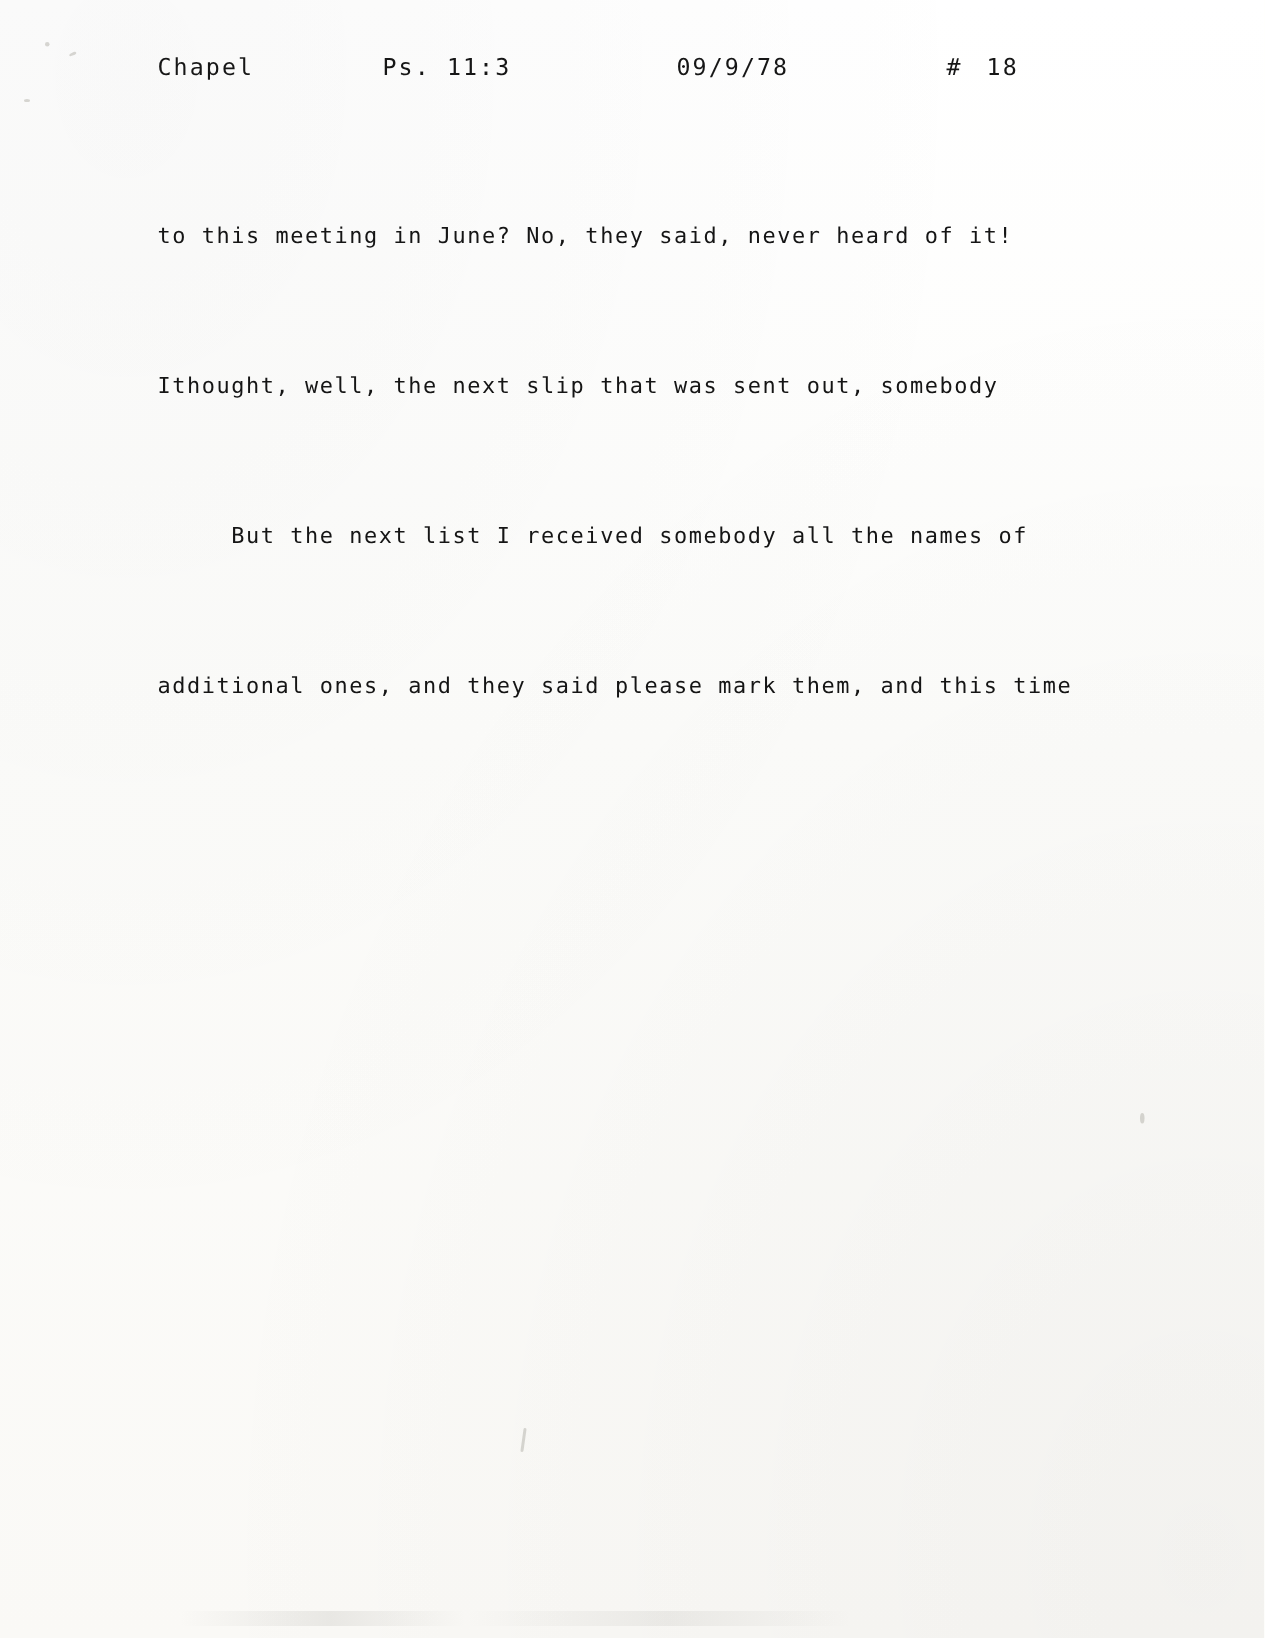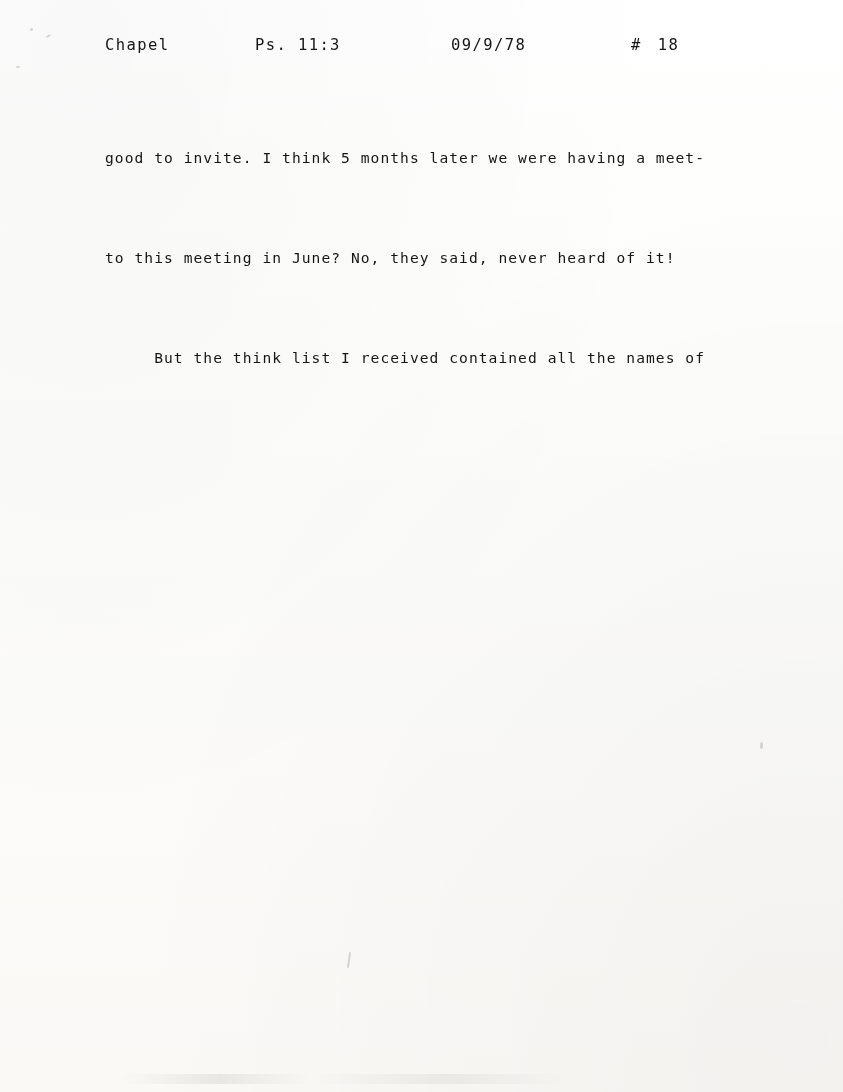--- a/index.html
+++ b/index.html
@@ -86,23 +86,24 @@
 
   <div class="header">
     <span class="h-chapel">Chapel</span>
     <span class="h-ref">Ps. 11:3</span>
     <span class="h-date">09/9/78</span>
     <span class="h-num-label">#</span>
     <span>18</span>
   </div>
 
   <div class="body-text">
-    <span class="line">good to invite. I think 5 months later we were having a meet-</span>
     <span class="line">to this meeting in June? No, they said, never heard of it!</span>
-    <span class="line">     But the think list I received contained all the names of</span>
+    <span class="line">Ithought, well, the next slip that was sent out, somebody</span>
+    <span class="line">     But the next list I received somebody all the names of</span>
+    <span class="line">additional ones, and they said please mark them, and this time</span>
     
     
     
     
     
     
     
     
     
     

